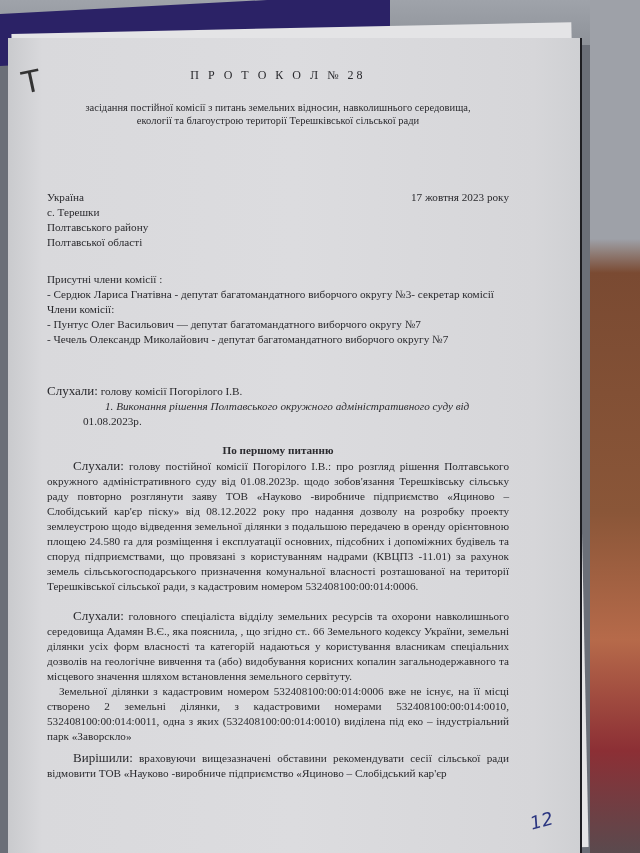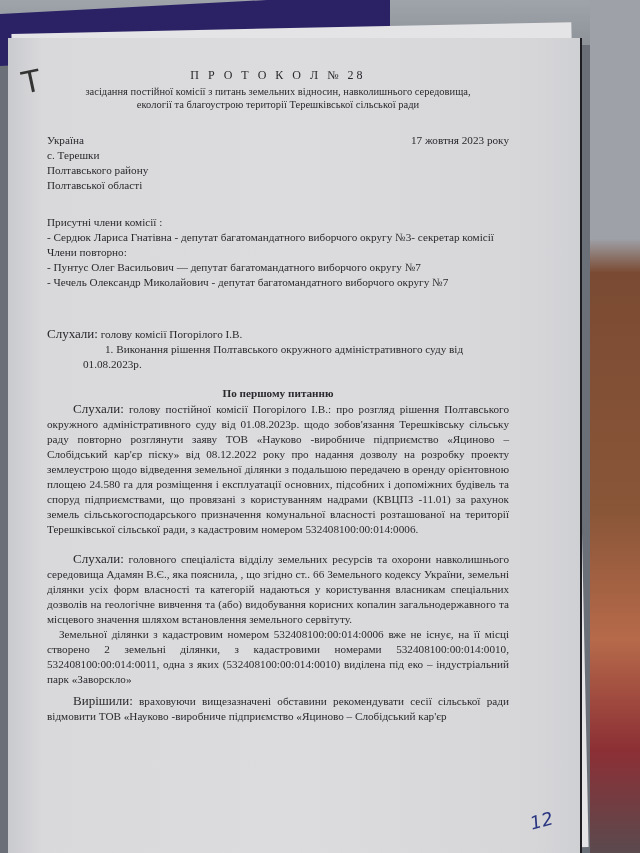--- a/index.html
+++ b/index.html
@@ -28,31 +28,31 @@
   .paper {
     position:absolute; left:8px; top:38px; width:572px; height:815px;
     background:linear-gradient(90deg,#c9cacd 0%,#d9d9dc 6%,#dcdcdf 50%,#d6d6d9 92%,#cfd0d3 100%);
     box-shadow: 2px 0 0 #1d1d22;
   }
   .content {
     position:absolute; left:47px; top:68px; width:462px;
     color:#2a2a2e; font-size:11.2px; line-height:15px;
   }
   .t-center { text-align:center; }
-  .title { letter-spacing:3px; font-size:12px; margin-bottom:2px; }
+  .title { letter-spacing:3px; font-size:12px; margin-bottom:18px; }
   .subtitle { font-size:10.5px; line-height:13px; }
-  .row-between { display:flex; justify-content:space-between; }
+  .row-between { display:flex; justify-content:space-between;margin-top:41px; }
   .just { text-align:justify; }
   .indent { text-indent:26px; }
   .big { font-size:13px; }
   p { margin:0; }
   .gap-s { height:6px; }
   .gap-m { height:14px; }
   .gap-l { height:22px; }
-  .agenda { padding-left:58px; }
+  .agenda { padding-left:58px;font-style:italic; }
   .agenda-cont { padding-left:36px; }
   .mark-t {
     position:absolute; left:22px; top:64px; font-family:"DejaVu Sans", sans-serif;
     font-size:30px; color:#333; transform:rotate(-12deg);
   }
   .page-num {
     position:absolute; left:530px; top:810px; font-family:"DejaVu Sans", sans-serif;
     font-size:18px; font-style:italic; color:#2a3580; transform:rotate(-15deg);
   }
 </style>
@@ -80,21 +80,21 @@
       <p>с. Терешки</p>
       <p>Полтавського району</p>
       <p>Полтавської області</p>
     </div>
     <p>17 жовтня 2023 року</p>
   </div>
   <div class="gap-l"></div>
 
   <p>Присутні члени комісії :</p>
   <p class="just">- Сердюк Лариса Гнатівна - депутат багатомандатного виборчого округу №3- секретар комісії</p>
-  <p>Члени повторно:</p>
+  <p>Члени комісії:</p>
   <p>- Пунтус Олег Васильович — депутат багатомандатного виборчого округу №7</p>
   <p>- Чечель Олександр Миколайович - депутат багатомандатного виборчого округу №7</p>
   <div class="gap-l"></div>
 
   <div class="gap-m"></div>
 
   <p><span class="big">Слухали:</span><span> голову комісії Погорілого І.В.</span></p>
   <p class="agenda just">1. Виконання рішення Полтавського окружного адміністративного суду від</p>
   <p class="agenda-cont">01.08.2023р.</p>
   <div class="gap-m"></div>

